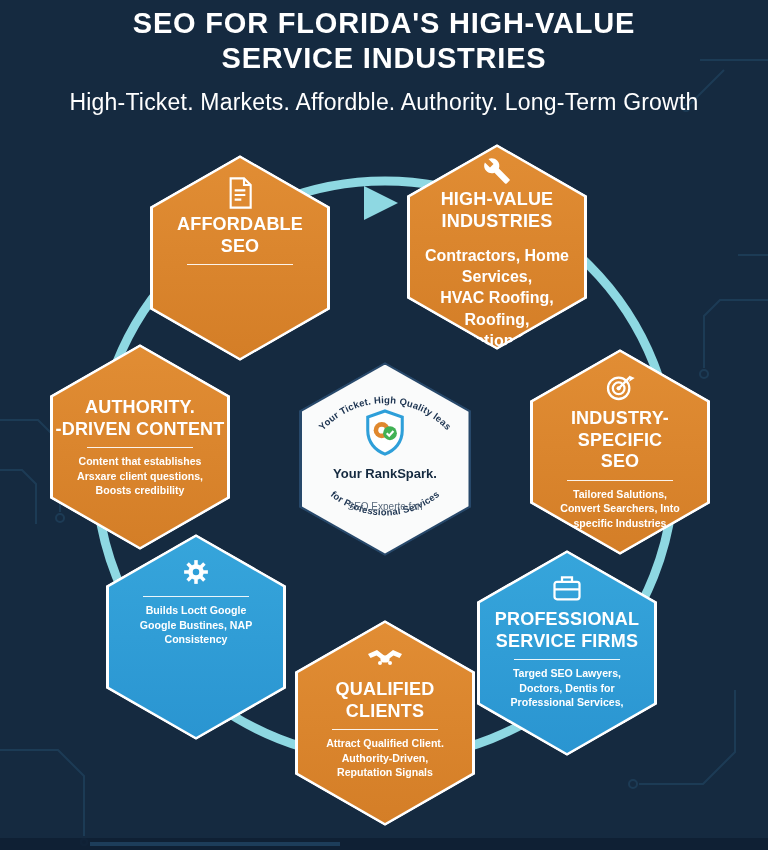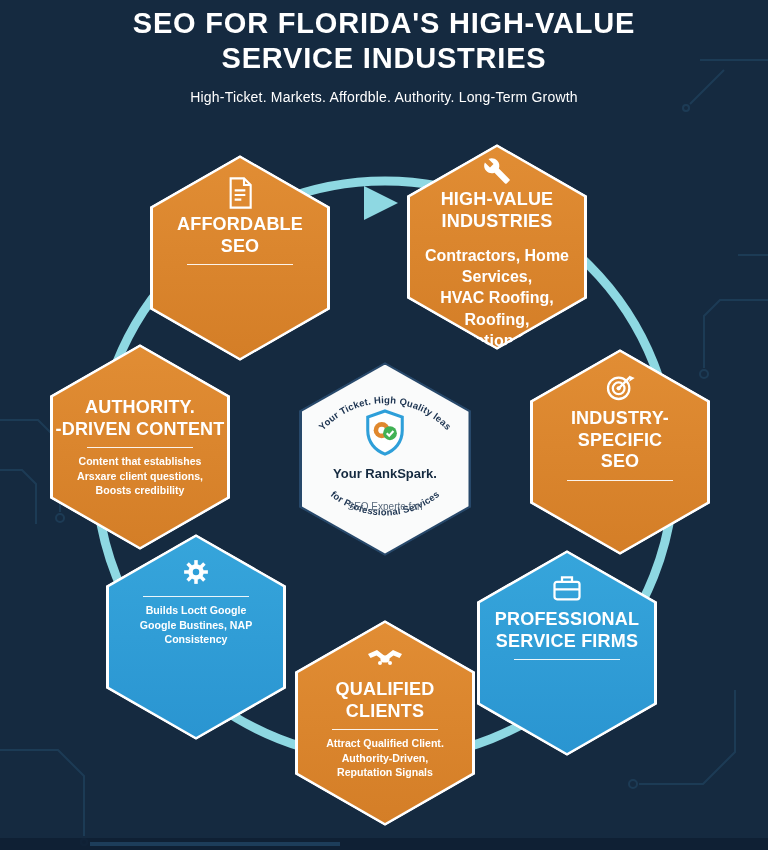--- a/index.html
+++ b/index.html
@@ -6,21 +6,21 @@
   body{
     width:768px;height:850px;position:relative;overflow:hidden;
     background:#152a40;
     font-family:"Liberation Sans",sans-serif;
   }
   .bg-decor{position:absolute;inset:0;z-index:0;}
   .ring-svg{position:absolute;inset:0;z-index:1;}
 
   .header{position:absolute;top:6px;left:0;right:0;text-align:center;z-index:5;color:#fff;}
   .header h1{font-size:29px;font-weight:bold;letter-spacing:.8px;line-height:1.22;white-space:pre-line;margin:0;}
-  .header p{font-size:14px;margin:12px 0 0;font-weight:500;letter-spacing:.2px;}
+  .header p{font-size:23px;margin:12px 0 0;font-weight:500;letter-spacing:.2px;}
 
   .hexshape{clip-path:polygon(50% 0,100% 25%,100% 75%,50% 100%,0 75%,0 25%);}
   .hexwrap{position:absolute;width:180px;height:206px;z-index:2;}
   .hex-border{position:absolute;inset:0;background:#fff;}
   .hex-fill{position:absolute;inset:3px;}
   .fill-orange{background:linear-gradient(180deg,#e18d34,#d47e27);}
   .fill-blue{background:linear-gradient(180deg,#36a5db,#2a95d1);}
 
   .node-content{position:absolute;inset:3px;z-index:3;display:flex;flex-direction:column;
     align-items:center;text-align:center;color:#fff;padding-top:18px;}
@@ -122,37 +122,43 @@
         <circle cx="11" cy="13" r="8" fill="none" stroke="#fff" stroke-width="1.7"></circle>
         <circle cx="11" cy="13" r="4.4" fill="none" stroke="#fff" stroke-width="1.7"></circle>
         <circle cx="11" cy="13" r="1.6" fill="#fff"></circle>
         <path d="M11 13L20 4" stroke="#fff" stroke-width="1.7"></path>
         <path d="M20 4l-1.2 4L23 5.2z" fill="#fff"></path>
       </svg>
     </span>
     <div class="node-title">INDUSTRY-SPECIFIC
 SEO</div>
     <div class="node-divider"></div>
+    <div class="node-desc">Tailored Salutions,
+Convert Searchers, Into
+specific Industries</div>
   </div>
 </div>
 
 <div class="hexwrap hexshape node-professional" style="left:477px;top:550px;">
   <div class="hex-border hexshape"></div>
   <div class="hex-fill hexshape fill-blue"></div>
   <div class="node-content">
     <span class="node-icon">
       <svg width="30" height="28" viewBox="0 0 24 22" fill="none" stroke="#fff" stroke-width="1.8">
         <rect x="2" y="6" width="20" height="14" rx="2"></rect>
         <path d="M8 6V2.5h8V6"></path>
         <path d="M2 12h20"></path>
       </svg>
     </span>
     <div class="node-title">PROFESSIONAL
 SERVICE FIRMS</div>
     <div class="node-divider"></div>
+    <div class="node-desc">Targed SEO Lawyers,
+Doctors, Dentis for
+Professional Services,</div>
   </div>
 </div>
 
 <div class="hexwrap hexshape node-qualified" style="left:295px;top:620px;">
   <div class="hex-border hexshape"></div>
   <div class="hex-fill hexshape fill-orange"></div>
   <div class="node-content">
     <span class="node-icon">
       <svg width="36" height="24" viewBox="0 0 36 24" fill="#fff">
         <path d="M1 8 L10 4 L19 11 L16.5 14.5 L9.5 9.5 L3.5 12 Z"></path>

